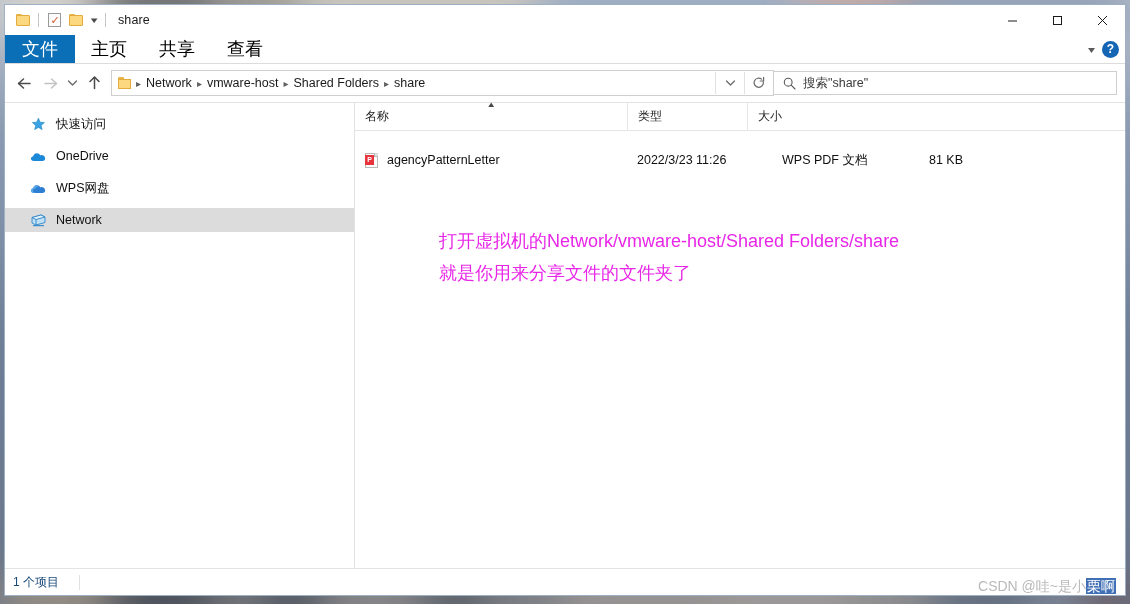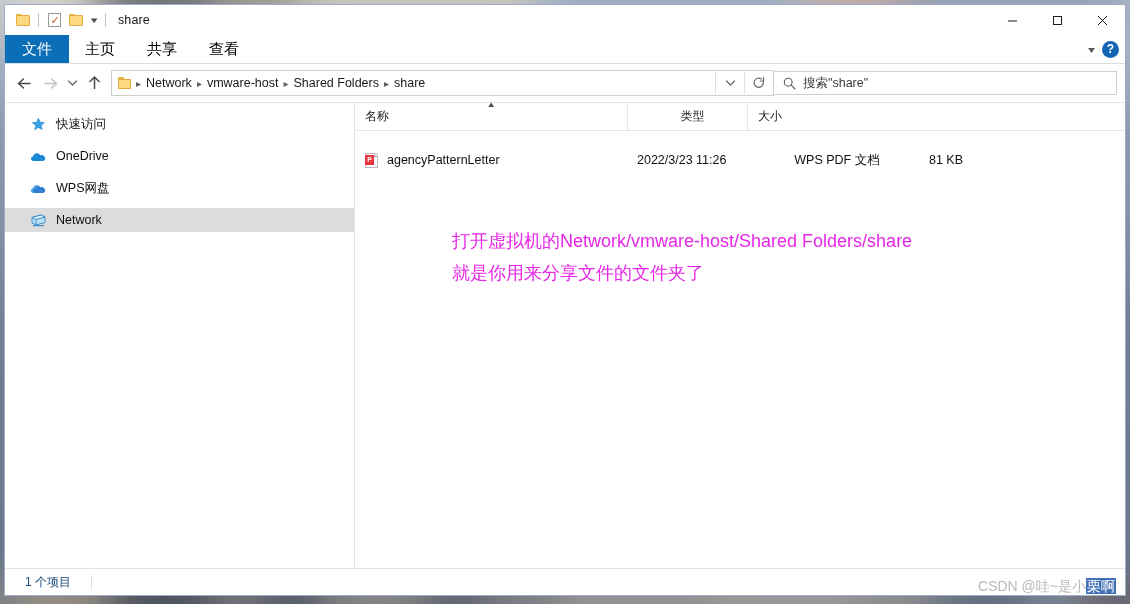--- a/index.html
+++ b/index.html
@@ -164,21 +164,21 @@
     align-items: stretch;
     background: #ffffff;
     border-bottom: 1px solid #dcdcdc;
     flex: 0 0 auto;
     position: relative;
   }
   .rtab {
     display: flex;
     align-items: center;
     padding: 0 16px;
-    font-size: 15px;
+    font-size: 18px;
     color: #000000;
     cursor: default;
   }
   .rtab.file {
     background: #0b6fb8;
     color: #ffffff;
     padding: 0 17px;
   }
   #ribbon-right {
     position: absolute;
@@ -369,21 +369,21 @@
     font-size: 12px;
     color: #222;
     padding-left: 10px;
     box-sizing: border-box;
     position: relative;
     cursor: default;
   }
   .col + .col { border-left: 1px solid #e5e5e5; }
   .col-name { width: 272px; flex: 0 0 272px; }
   .col-date { width: 145px; flex: 0 0 145px; }
-  .col-type { width: 120px; flex: 0 0 120px; justify-content: center; }
+  .col-type { width: 120px; flex: 0 0 120px; }
   .col-size { width: 82px;  flex: 0 0 82px; }
   .sort-caret {
     position: absolute;
     left: 134px;
     top: -4px;
     font-size: 9px;
     color: #4a4a4a;
     transform: scaleX(1.3);
   }
   #filerows { flex: 1; }
@@ -436,42 +436,42 @@
     font-size: 7px;
     font-weight: bold;
     line-height: 10px;
     text-align: center;
     font-family: "Liberation Sans", sans-serif;
   }
 
   
   #annotation {
     position: absolute;
-    left: 97px;
+    left: 84px;
     top: 122px;
     color: #e826e8;
     font-size: 18px;
     line-height: 32px;
     white-space: nowrap;
     pointer-events: none;
   }
 
   
   #statusbar {
     height: 26px;
     flex: 0 0 auto;
     border-top: 1px solid #e3e3e3;
     display: flex;
     align-items: center;
     background: #fff;
   }
   #status-text {
     font-size: 12px;
     color: #1a4a7a;
-    padding-left: 20px;
+    padding-left: 8px;
   }
   #status-sep {
     width: 1px;
     height: 15px;
     background: #e0e0e0;
     margin-left: 20px;
   }
 
   
   #watermark {

